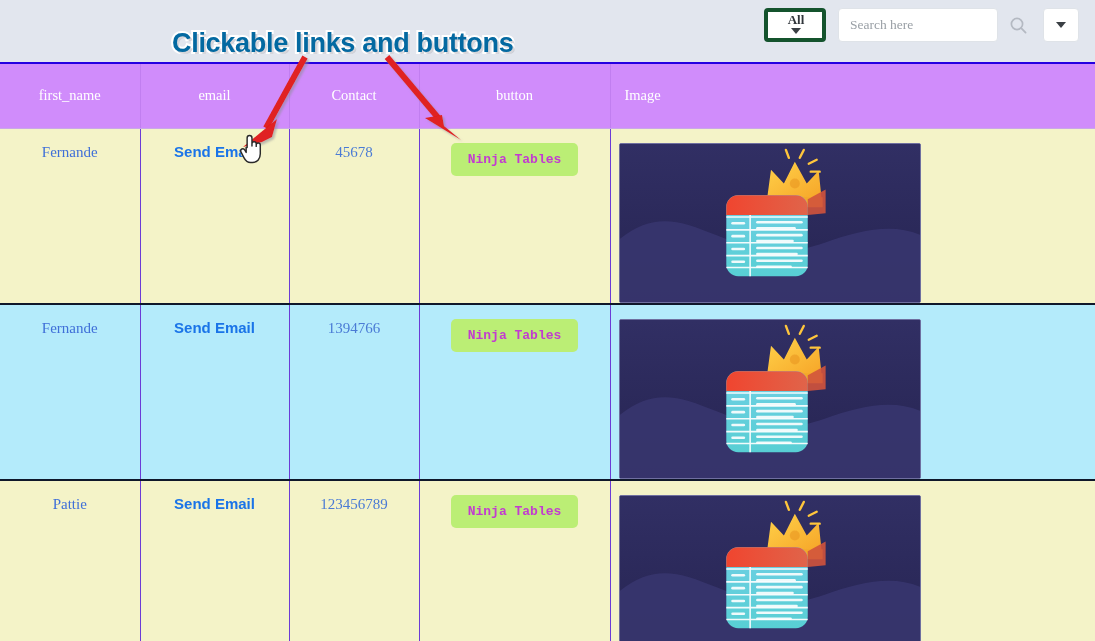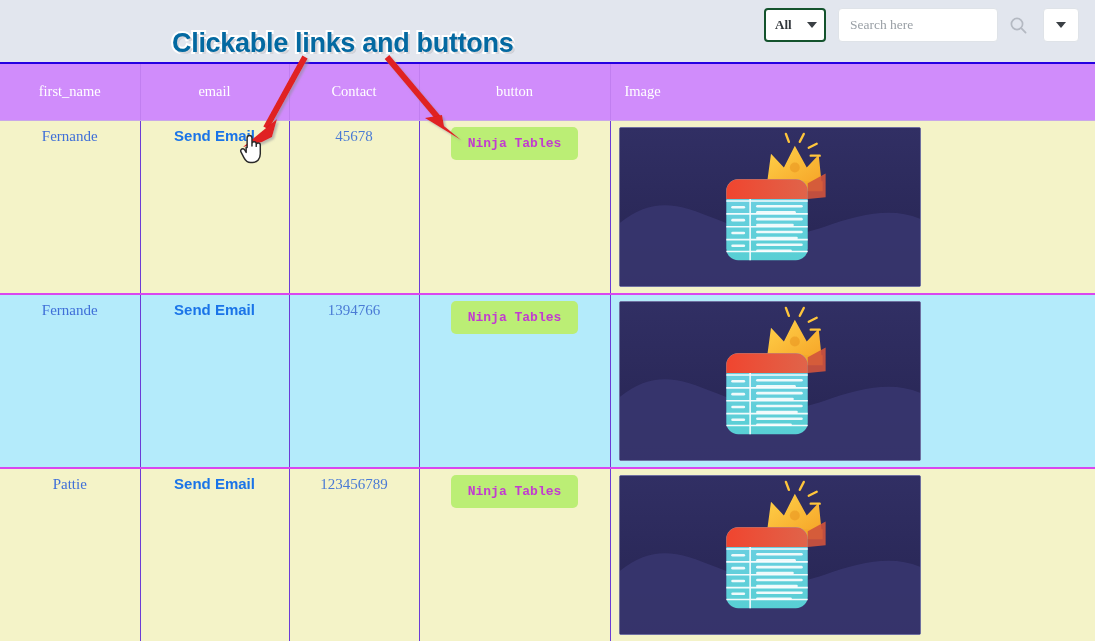--- a/index.html
+++ b/index.html
@@ -36,27 +36,28 @@
     display: flex;
     align-items: center;
     gap: 0;
     height: 36px;
   }
 
   .all-select {
     width: 62px;
     height: 34px;
     background: #ffffff;
-    border: 2px solid #14532d;
+    border: 4px solid #14532d;
     border-radius: 4px;
     display: flex;
     align-items: center;
-    justify-content: space-between;
+    justify-content: flex-start;
     padding: 0 7px 0 9px;
     cursor: pointer;
+    flex-direction: column;
   }
   .all-select .lbl {
     font-size: 13px;
     color: #31363b;
     font-family: "Liberation Serif", serif;
     font-weight: 700;
   }
   .caret {
     width: 0; height: 0;
     border-left: 5px solid transparent;
@@ -119,34 +120,34 @@
     width: 1095px;
     table-layout: fixed;
   }
 
   table.nt thead th {
     background: #d08cfb;
     color: #ffffff;
     font-family: "Liberation Serif", serif;
     font-weight: 400;
     font-size: 14.5px;
-    height: 56px;
+    height: 64px;
     text-align: center;
     border-right: 1px solid #c17ef0;
     border-bottom: 1px solid #c9a8e8;
     vertical-align: middle;
   }
   table.nt thead th.left-al { text-align: left; padding-left: 14px; }
   table.nt thead th:last-child { border-right: none; }
 
   table.nt tbody td {
     border-right: 1px solid #6b3bd6;
-    border-bottom: 2px solid #d946ef;
+    border-bottom: 2px solid #0f172a;
     vertical-align: top;
-    padding-top: 6px;
+    padding-top: 14px;
     text-align: center;
     height: 174px;
   }
   table.nt tbody td:last-child { border-right: none; }
 
   tr.row-odd td { background: #f4f3c8; }
   tr.row-even td { background: #b4ebfb; }
 
   .cell-name {
     font-family: "Liberation Serif", serif;

